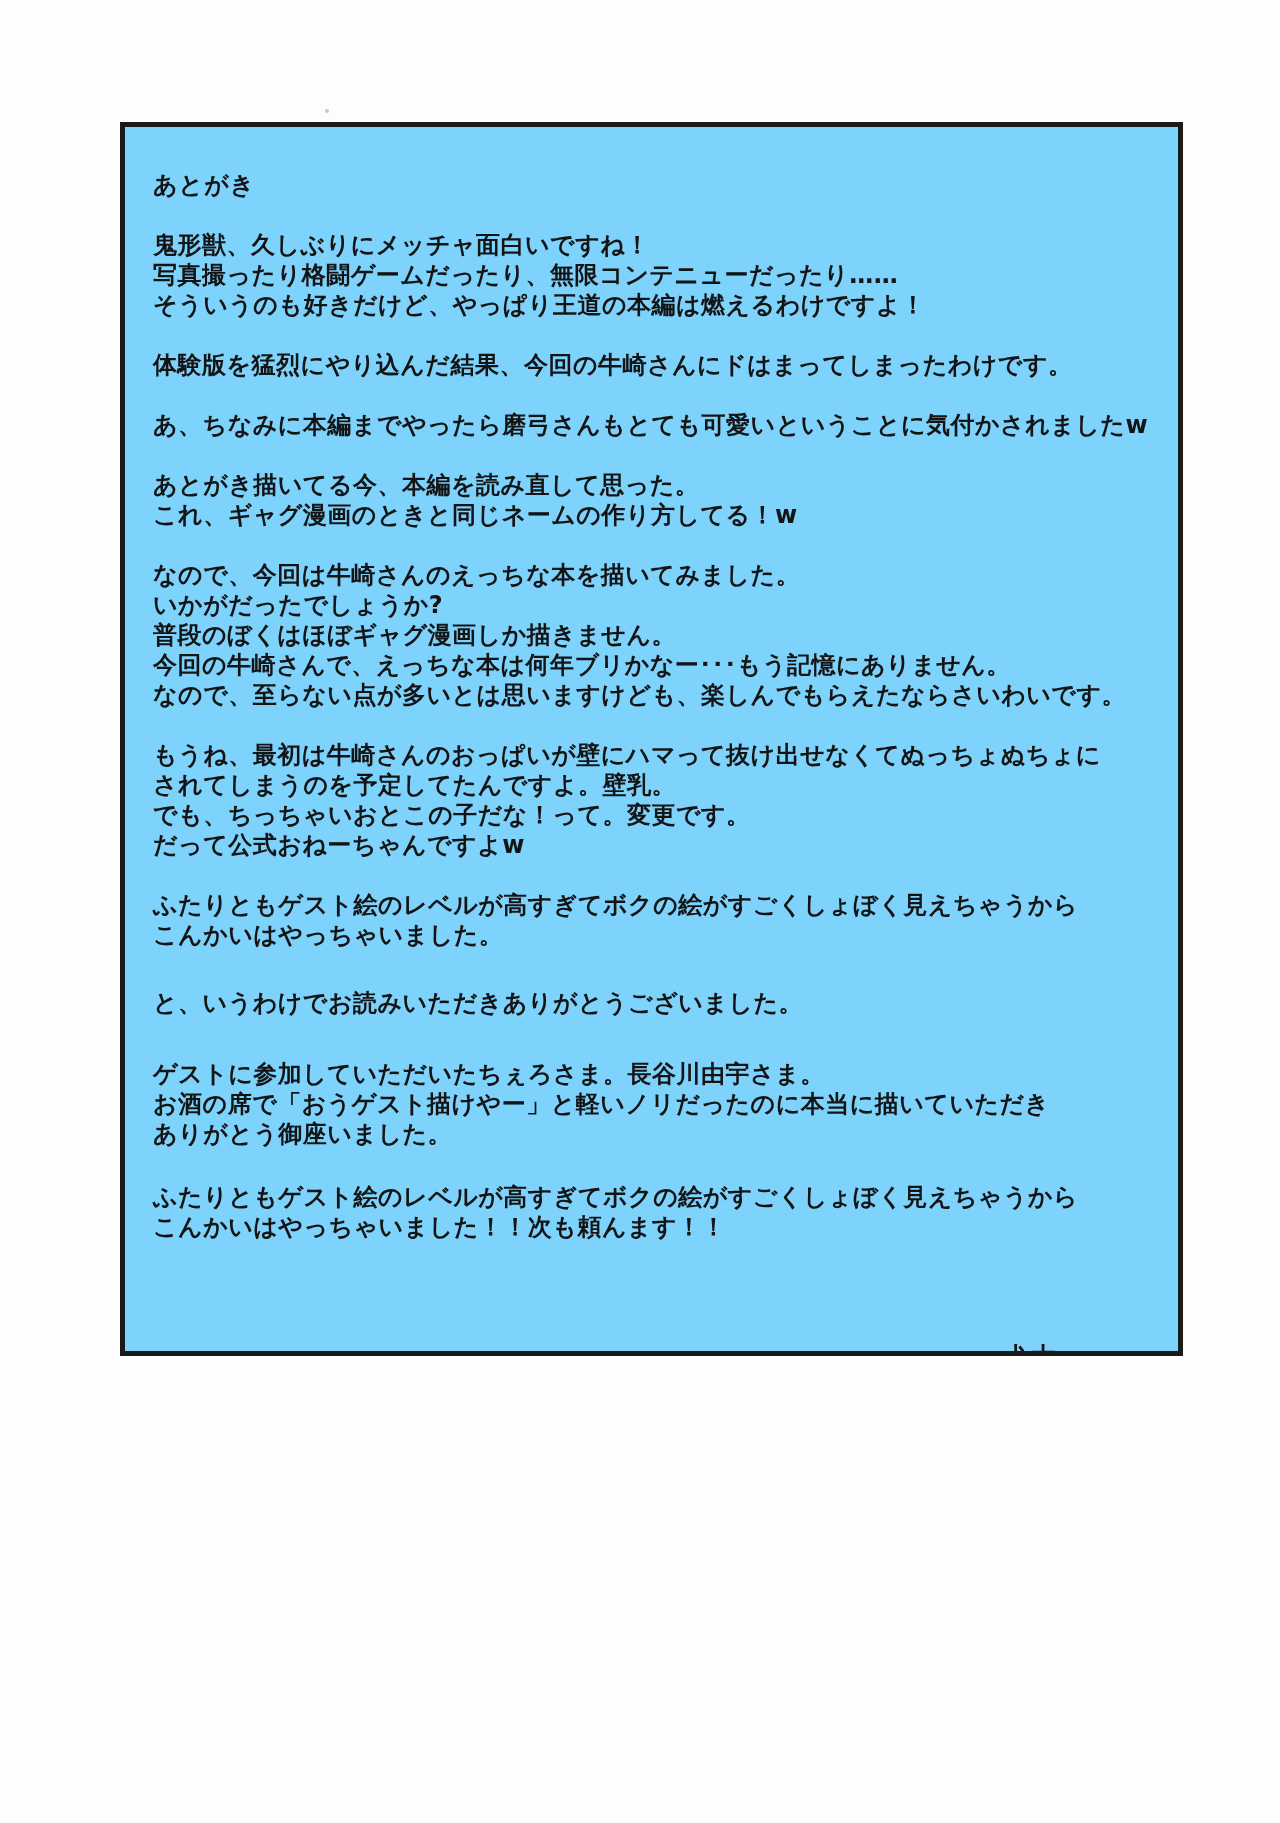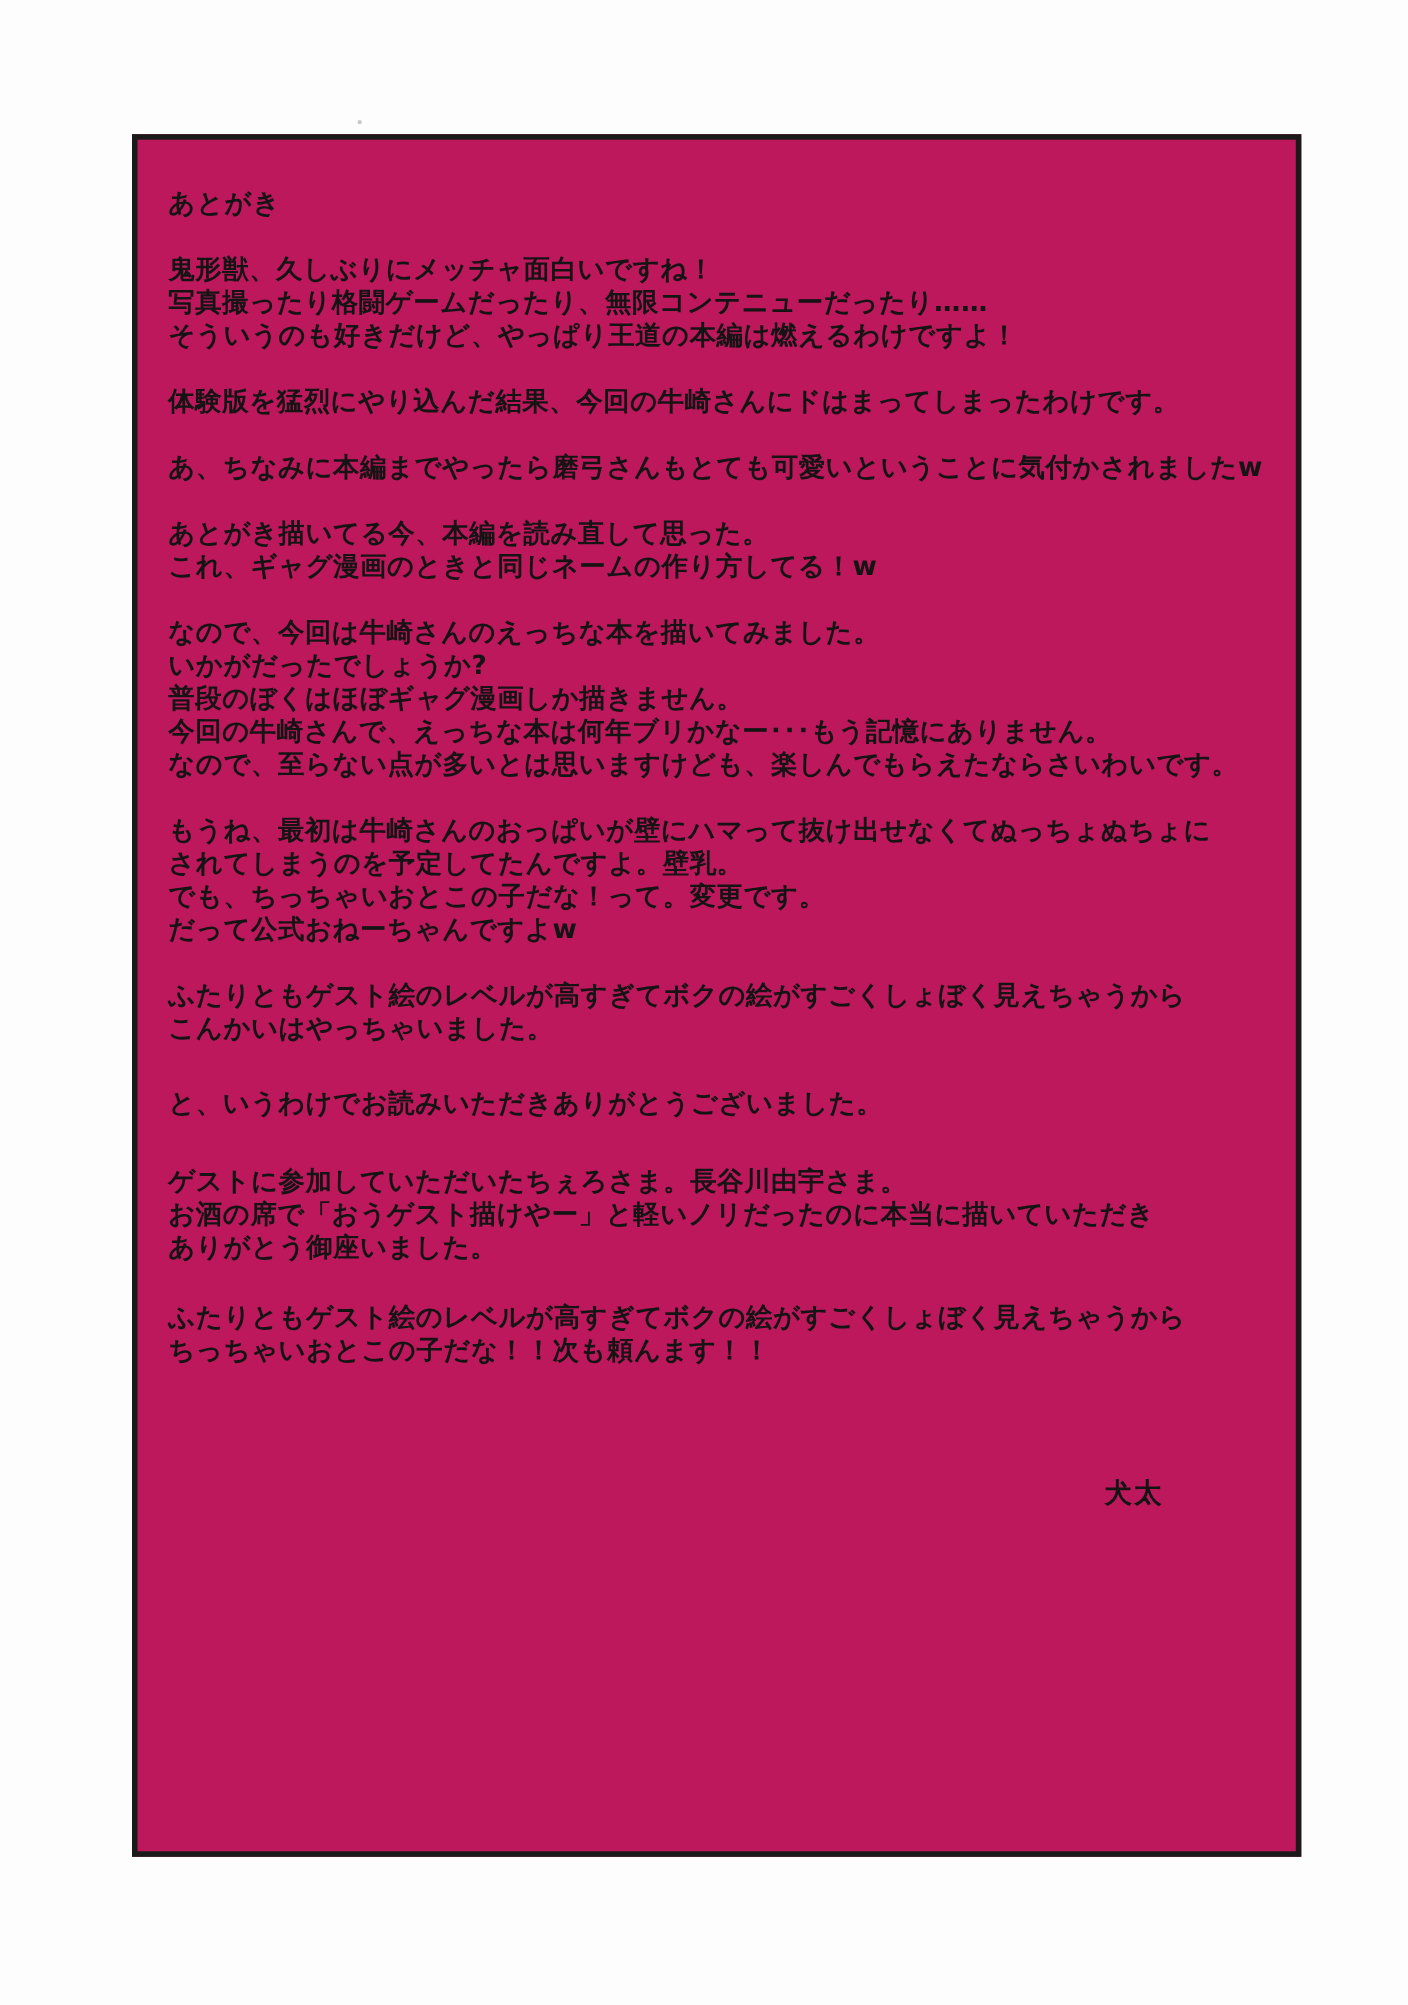--- a/index.html
+++ b/index.html
@@ -13,24 +13,24 @@
     font-family: "DejaVu Sans", "Liberation Sans", sans-serif;
     color: #141414;
     position: relative;
     overflow: hidden;
   }
   .frame {
     position: absolute;
     left: 120px;
     top: 122px;
     width: 1063px;
-    height: 1566px;
+    height: 1234px;
     box-sizing: border-box;
     border: 5px solid #1a1a1a;
-    background: #be185d;
+    background: #7dd3fc;
     padding: 43px 20px 0 28px;
     overflow: hidden;
   }
   .title {
     font-size: 24px;
     line-height: 30px;
     font-weight: 600;
     letter-spacing: 1px;
   }
   .para { margin-top: 30px; }
@@ -118,18 +118,18 @@
   </div>
 
   <div class="para gap-3b">
     <div class="line">ゲストに参加していただいたちぇろさま。長谷川由宇さま。</div>
     <div class="line">お酒の席で「おうゲスト描けやー」と軽いノリだったのに本当に描いていただき</div>
     <div class="line">ありがとう御座いました。</div>
   </div>
 
   <div class="para gap-s">
     <div class="line">ふたりともゲスト絵のレベルが高すぎてボクの絵がすごくしょぼく見えちゃうから</div>
-    <div class="line">ちっちゃいおとこの子だな！！次も頼んます！！</div>
+    <div class="line">こんかいはやっちゃいました！！次も頼んます！！</div>
   </div>
 
   <div class="signature">犬太</div>
 
 </div>
 
 </body></html>

